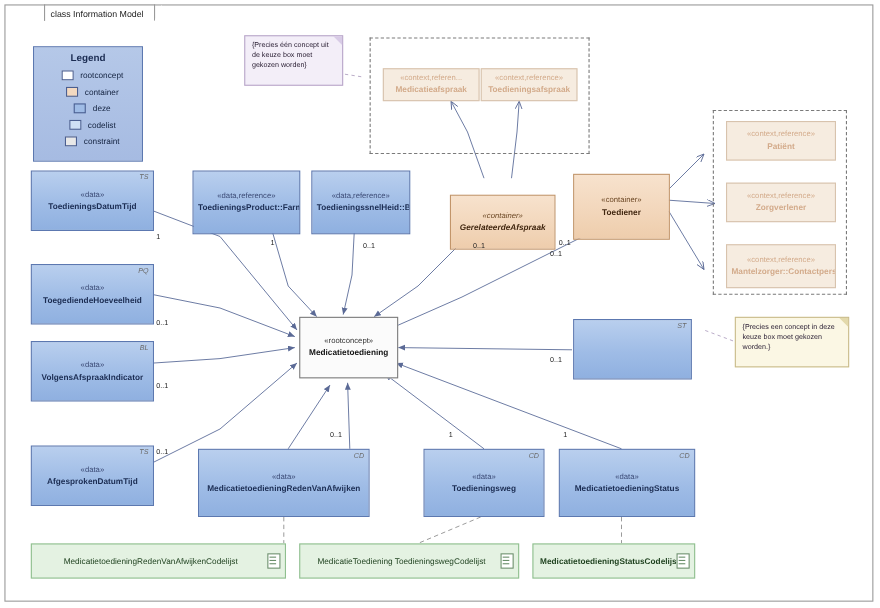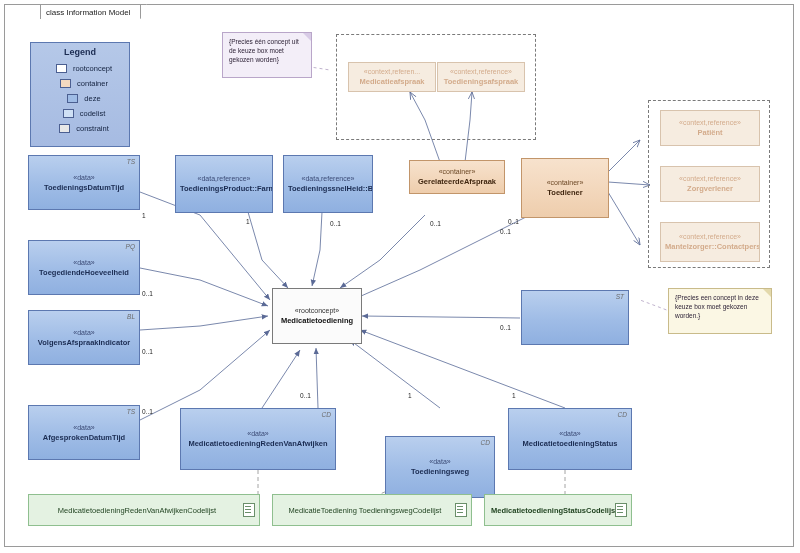--- a/index.html
+++ b/index.html
@@ -149,21 +149,21 @@
       <span class="nm">Medicatieafspraak</span>
     </div>
   </div>
   <div class="node faded" style="left:437px;top:62px;width:88px;height:30px;">
     <div class="inner">
       <span class="stereo">«context,reference»</span>
       <span class="nm">Toedieningsafspraak</span>
     </div>
   </div>
 
-  <div class="node salmon" style="left:409px;top:160px;width:96px;height:34px;">
+  <div class="node salmon" style="left:409px;top:177px;width:96px;height:50px;font-style:italic;">
     <div class="inner">
       <span class="stereo">«container»</span>
       <span class="nm">GerelateerdeAfspraak</span>
     </div>
   </div>
   <div class="node salmon" style="left:521px;top:158px;width:88px;height:60px;padding-left:36px;">
     <div class="inner">
       <span class="stereo">«container»</span>
       <span class="nm">Toediener</span>
     </div>
@@ -241,21 +241,21 @@
     <span class="tag">ST</span>
   </div>
 
   <div class="node blue" style="left:180px;top:408px;width:156px;height:62px;">
     <span class="tag">CD</span>
     <div class="inner">
       <span class="stereo">«data»</span>
       <span class="nm">MedicatietoedieningRedenVanAfwijken</span>
     </div>
   </div>
-  <div class="node blue" style="left:385px;top:408px;width:110px;height:62px;margin-top:28px;">
+  <div class="node blue" style="left:385px;top:408px;width:110px;height:62px;">
     <span class="tag">CD</span>
     <div class="inner">
       <span class="stereo">«data»</span>
       <span class="nm">Toedieningsweg</span>
     </div>
   </div>
   <div class="node blue" style="left:508px;top:408px;width:124px;height:62px;">
     <span class="tag">CD</span>
     <div class="inner">
       <span class="stereo">«data»</span>

